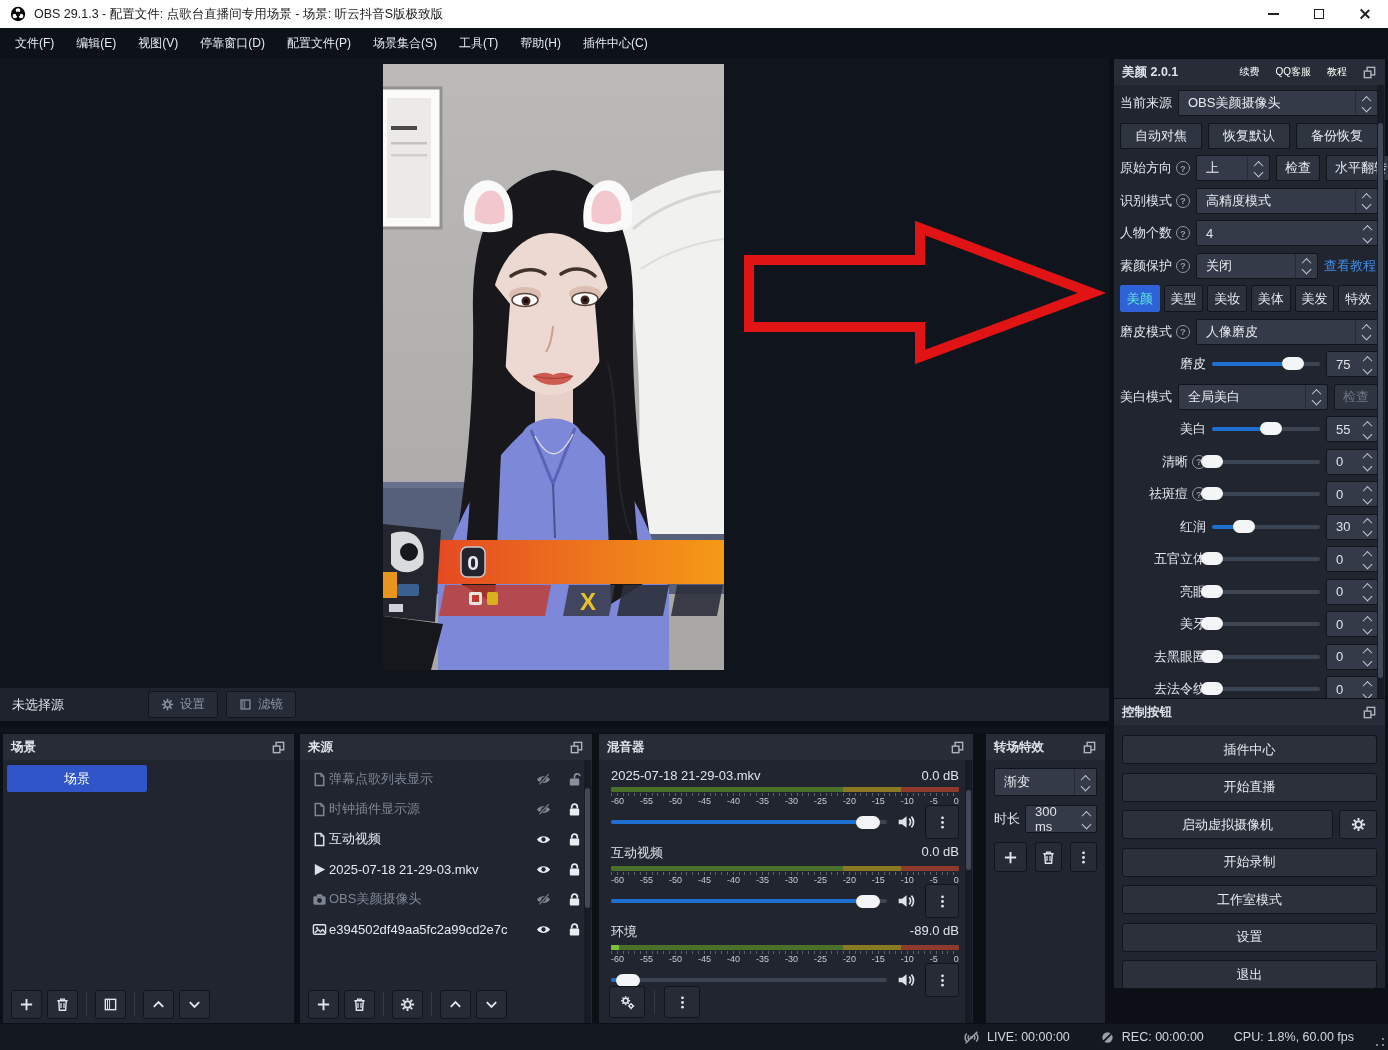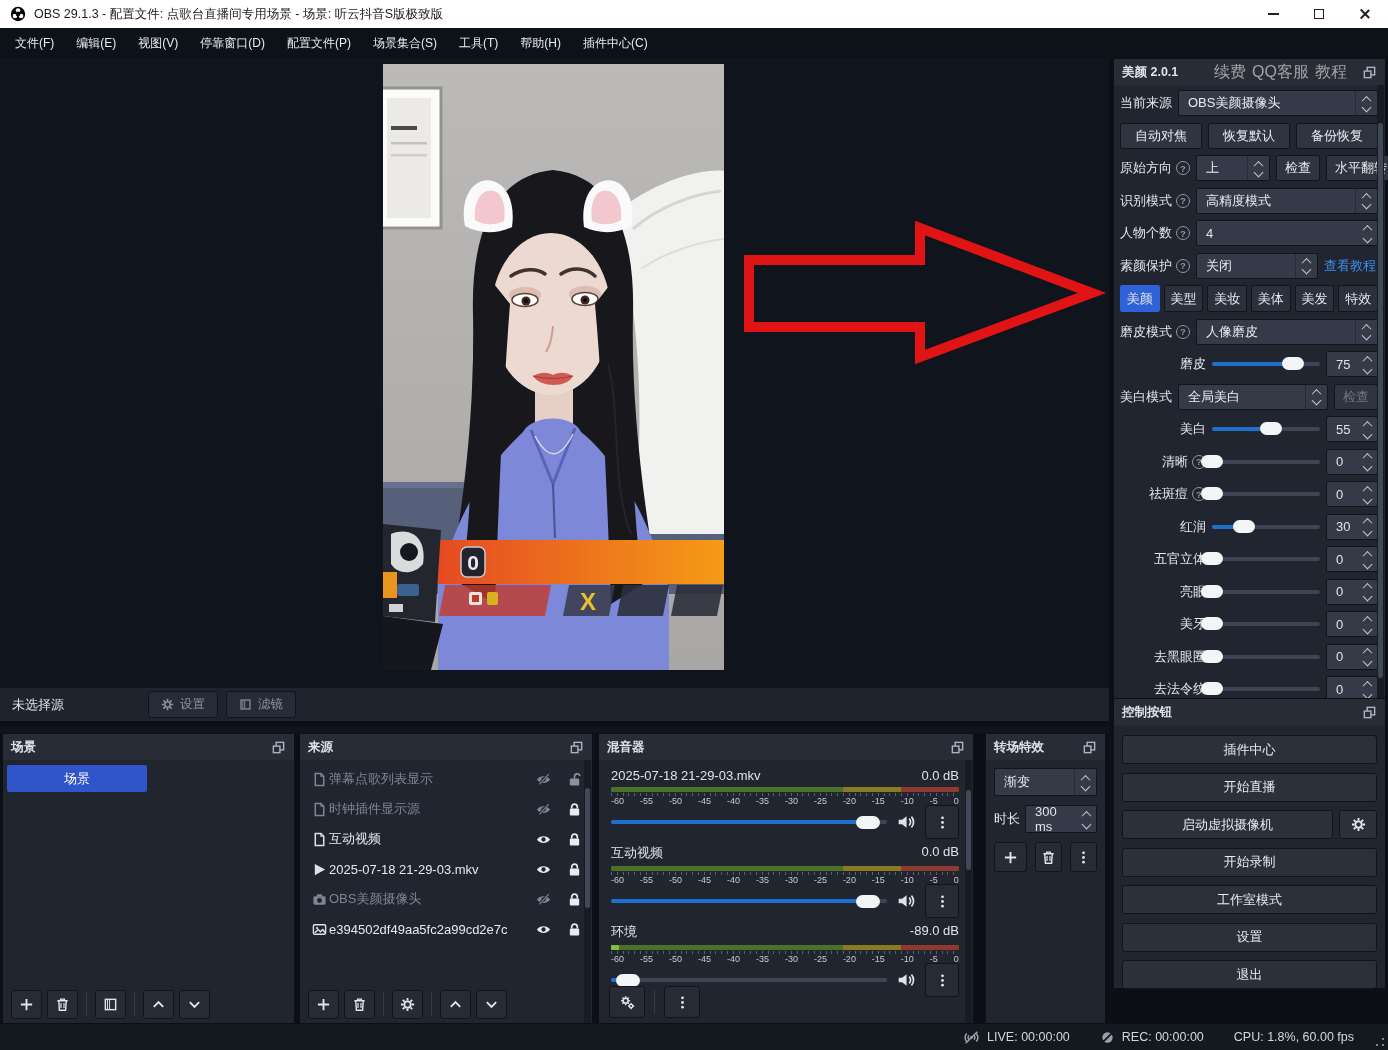--- a/index.html
+++ b/index.html
@@ -38,21 +38,21 @@
   .tb-btn:first-of-type { margin-left:84px; }
   
   .dock { position:absolute; background:#21252f; border:1px solid #0c0f15; display:flex; flex-direction:column; }
   .dock-head { height:26px; flex:none; background:#272c37; display:flex; align-items:center;
     padding:0 8px; font-weight:bold; font-size:12.5px;gap:6px; }
   .dock-head .pop { margin-left:auto; color:#aeb4bf; }
   .dock-body { position:relative; flex:1; }
   
   .beauty { left:1113px; top:58px; width:273px; height:675px; }
   .beauty .dock-head { background:#272c37; }
-  .blink { color:#a3a3a3; font-weight:normal; font-size:16px; }
+  .blink { color:#ffffff; font-weight:normal; margin-left:10px; font-size:10px; }
   .bp-body { padding:5px 7px 0 6px; }
   .b-row { display:flex; align-items:center; height:26px; margin-bottom:6.5px; gap:6px; }
   .b-lab { display:flex; justify-content:flex-end; align-items:center; gap:4px; flex:none; color:#e4e7ed; }
   .w86 { width:86px; }
   .help { width:14px; height:14px; border:1.2px solid #9097a3; border-radius:50%; color:#9097a3;
     font-size:9.5px; display:flex; align-items:center; justify-content:center; flex:none; font-weight:bold; }
   .select { flex:1; height:26px; background:#343a47; border:1px solid #11141b; border-radius:2px;
     display:flex; align-items:center; }
   .select .val { flex:1; padding-left:9px; color:#e9ecf1; white-space:nowrap; overflow:hidden; }
   .select .chev { width:22px; height:100%; border-left:1px solid #262b36; display:flex; flex-direction:column;
@@ -64,21 +64,21 @@
   .spinbox .val { flex:1; padding-left:9px; }
   .spinbox .arr { width:20px; display:flex; flex-direction:column; align-items:center; gap:3px; color:#c3c9d2; }
   .bbtn { height:26px; background:#2e3440; border:1px solid #11141b; border-radius:2px; color:#e6e9ef;
     display:flex; align-items:center; justify-content:center; padding:0 8px; flex:none; }
   .bbtn.dis { color:#6f7682; }
   .btn-row3 { display:flex; gap:6px; height:26px; margin-bottom:6.5px; }
   .btn-row3 .bbtn { flex:1; }
   .tabs { display:flex; gap:4px; height:27px; margin-bottom:6.5px; }
   .tab { flex:1; display:flex; align-items:center; justify-content:center; background:#2b303c;
     border:1px solid #11141b; border-radius:2px; color:#e6e9ef; }
-  .tab.active { background:#2f62d8; border-color:#2f62d8; color:#e5e5e5;font-family:Liberation Serif, serif; }
+  .tab.active { background:#2f62d8; border-color:#2f62d8; color:#5eead4;font-family:Liberation Serif, serif; }
   .slider { flex:1; position:relative; height:14px; display:flex; align-items:center; }
   .sl-track { width:100%; height:4px; background:#3d4452; border-radius:2px; }
   .sl-fill { position:absolute; left:0; top:5px; height:4px; background:#1f6fd0; border-radius:2px; }
   .sl-thumb { position:absolute; right:-11px; top:-5px; width:22px; height:13px; background:#f4f5f7; border-radius:7px; }
   .spin-sm { width:52px; flex:none; }
   .blink2 { color:#3f8cea; flex:none; padding-right:2px; }
   .vscroll { position:absolute; right:1px; top:0; width:7px; height:100%; background:#171b23; }
   .vscroll .thumb { position:absolute; left:1px; width:5px; background:#414959; border-radius:3px; }
   
   .scenes { left:2px; top:733px; width:293px; height:291px; }

